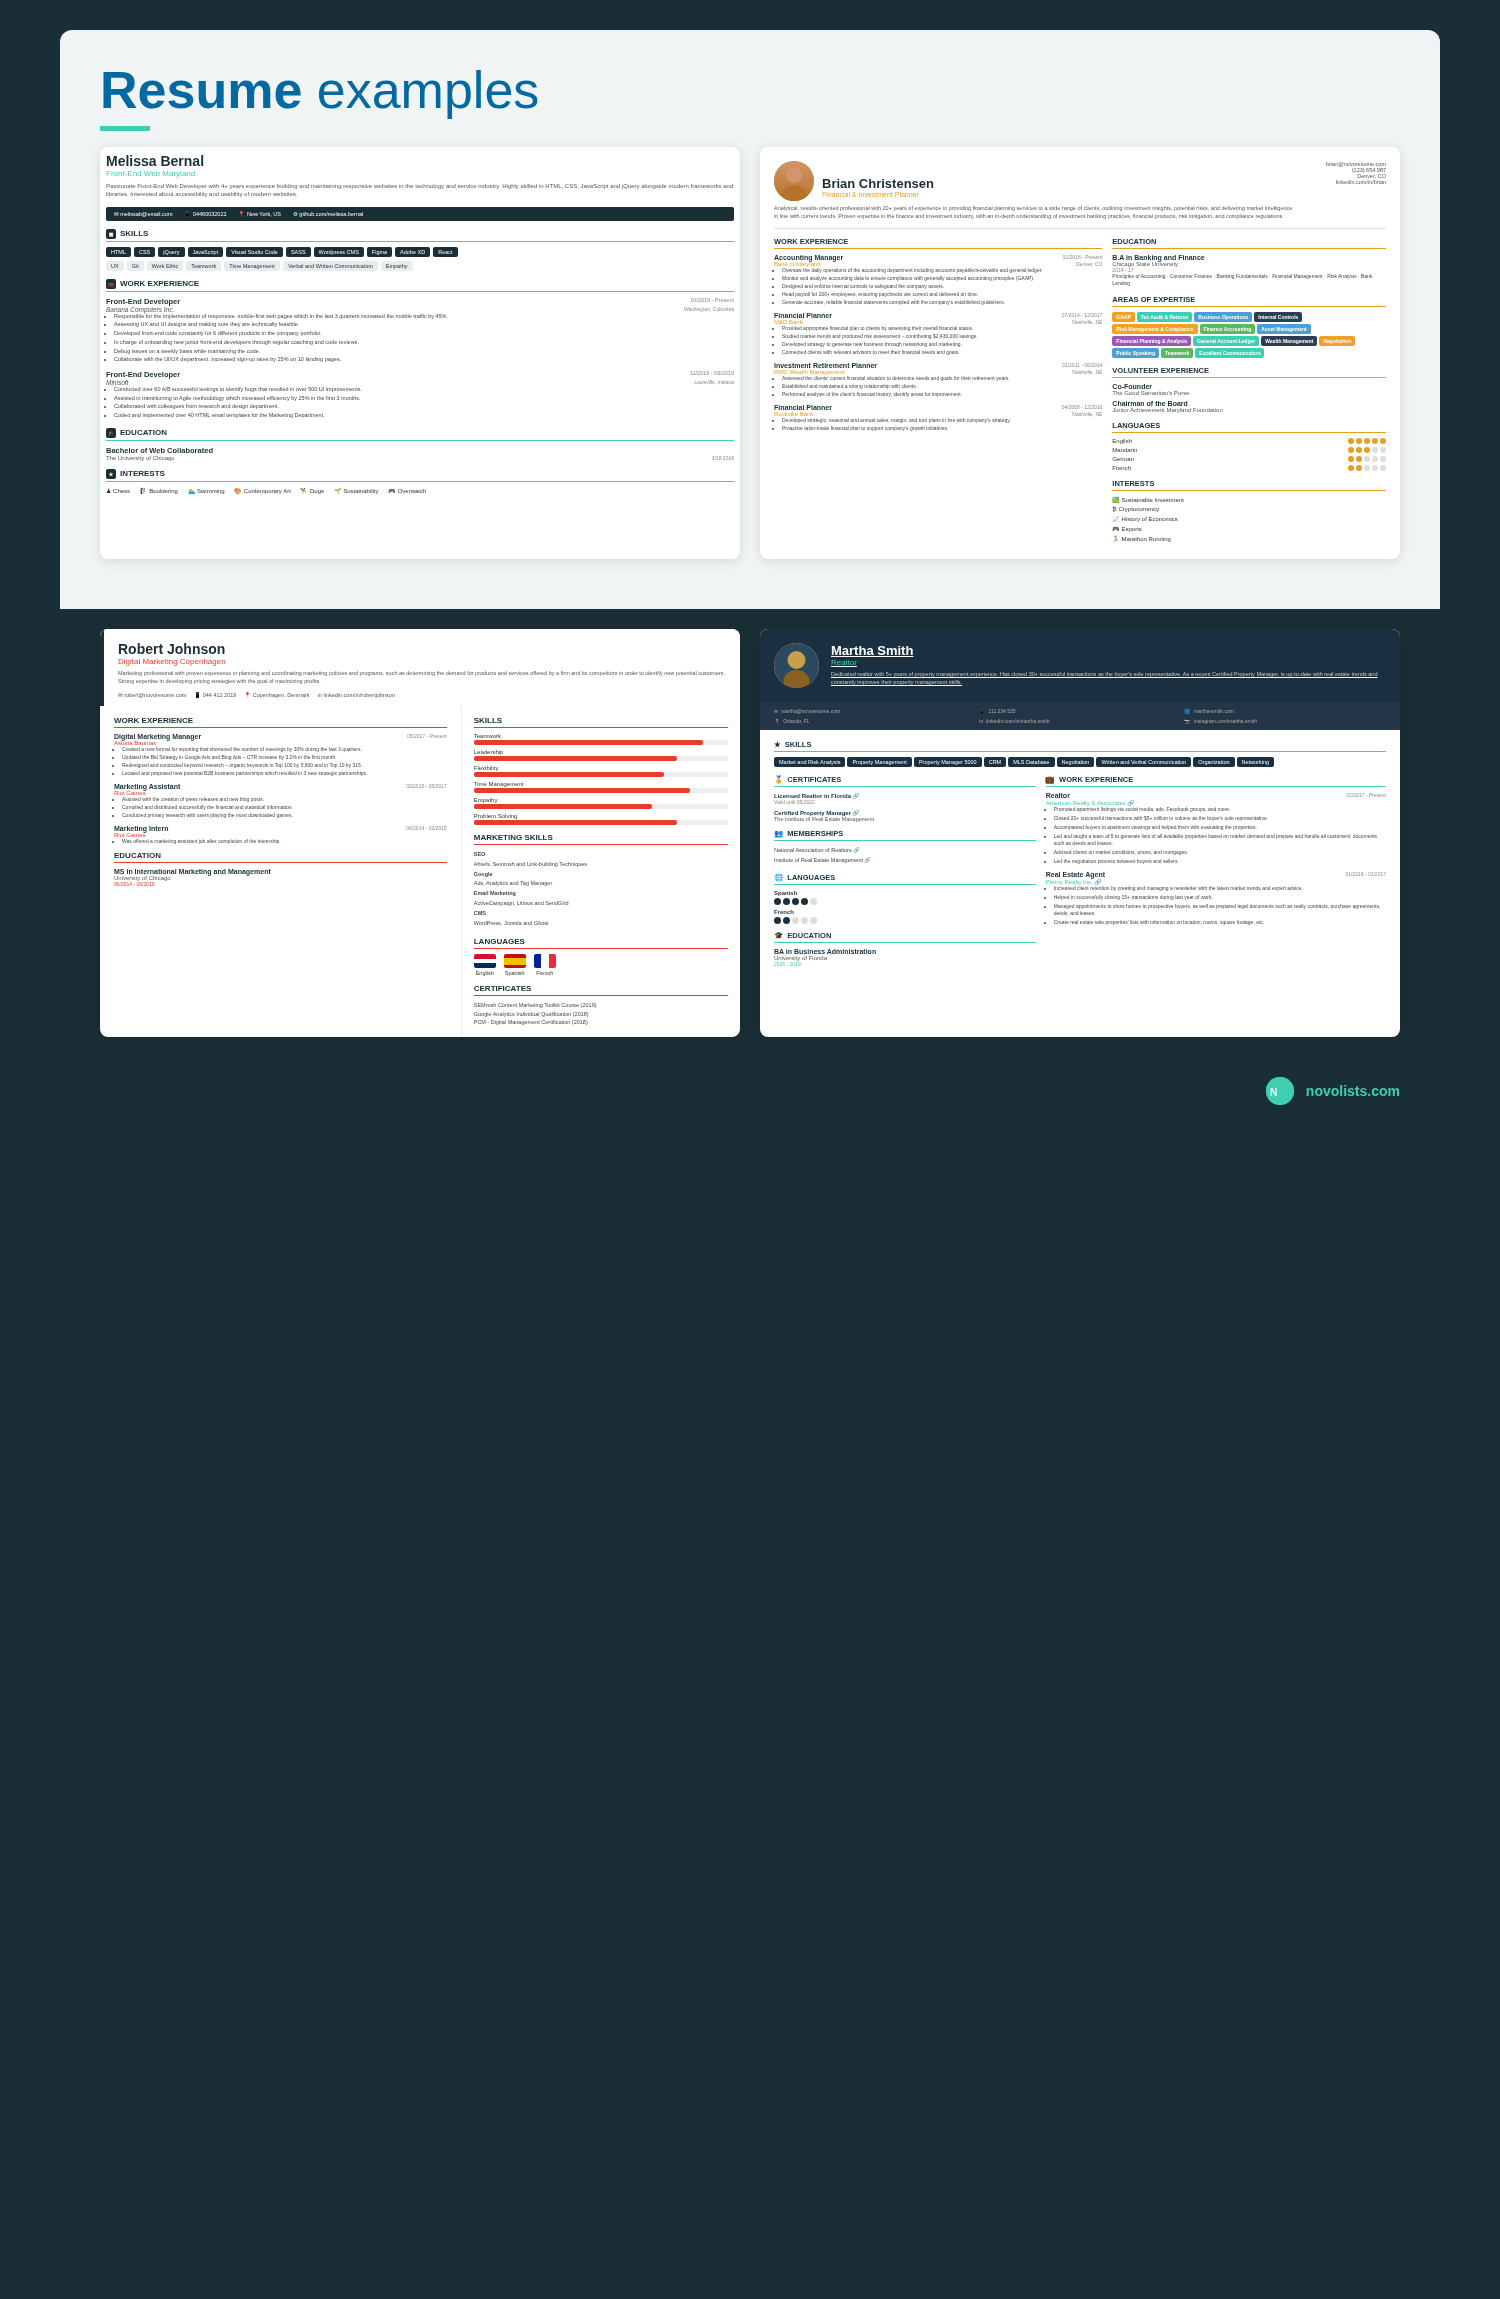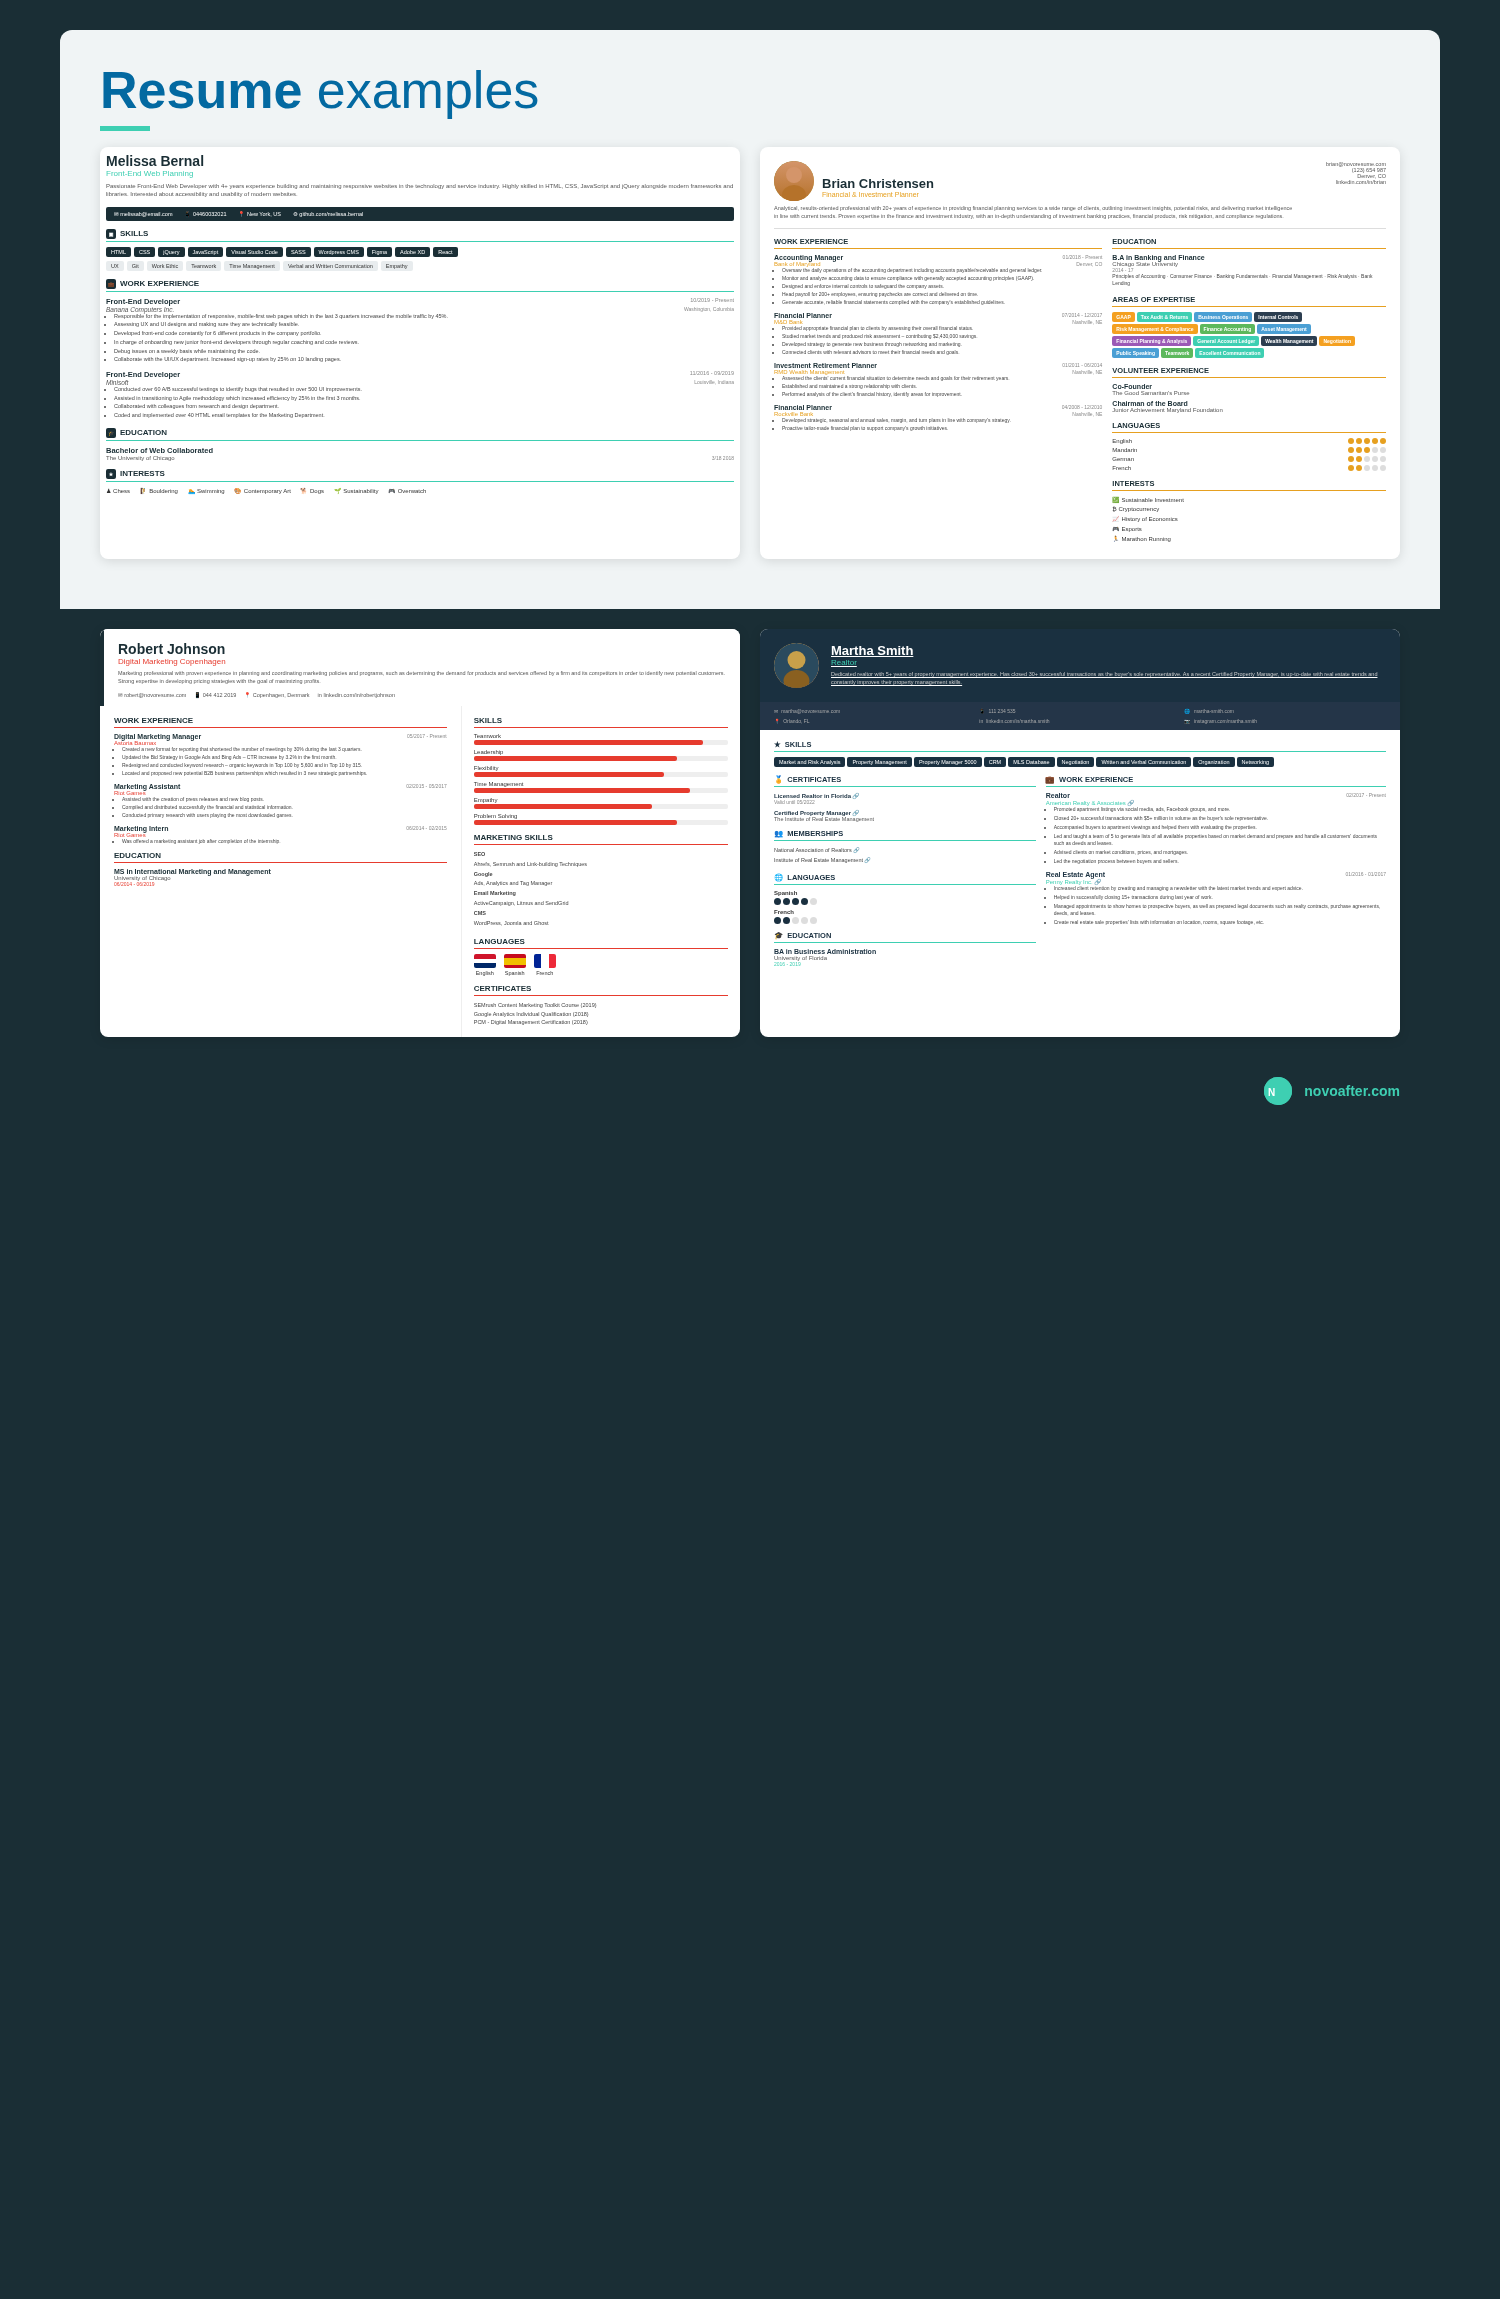--- a/index.html
+++ b/index.html
@@ -337,21 +337,21 @@
   <div style="background:#f0f4f5; padding:6px 40px 0 40px;">
     <div class="teal-bar" style="margin:0;"></div>
   </div>
 
   <div style="background:#f0f4f5; padding:16px 40px 30px 40px;">
     <div class="resume-grid-top">
 
       <div class="resume-card melissa-card">
         <div class="melissa-header">
           <div class="melissa-name">Melissa Bernal</div>
-          <div class="melissa-title">Front-End Web Planning</div>
+          <div class="melissa-title">Front-End Web Maryland</div>
           <div class="melissa-bio">Passionate Front-End Web Developer with 4+ years experience building and maintaining responsive websites in the technology and service industry. Highly skilled in HTML, CSS, JavaScript and jQuery alongside modern frameworks and libraries. Interested about accessibility and usability of modern websites.</div>
         </div>
         <div class="melissa-contact-bar">
           <span>✉ <span>melissab@email.com</span></span>
           <span>📱 <span>04460032021</span></span>
           <span>📍 <span>New York, US</span></span>
           <span>⚙ <span>github.com/melissa.bernal</span></span>
         </div>
 
         <div style="margin-bottom:8px;">
@@ -940,17 +940,17 @@
 
   <div class="footer">
     <div style="display:flex;align-items:center;gap:6px;">
       <div class="novoicon">
         <svg width="28" height="28" viewBox="0 0 28 28">
           <circle cx="14" cy="14" r="14" fill="#3ecfb2"></circle>
           <text x="4" y="19" font-size="10" fill="#fff" font-weight="700">N</text>
         </svg>
       </div>
       <span class="footer-logo">
-        <span style="color:#3ecfb2;font-weight:700;">novo</span><span>after.com</span>
+        <span style="color:#3ecfb2;font-weight:700;">novo</span><span>lists.com</span>
       </span>
     </div>
   </div>
 </div>
 
 </body></html>

